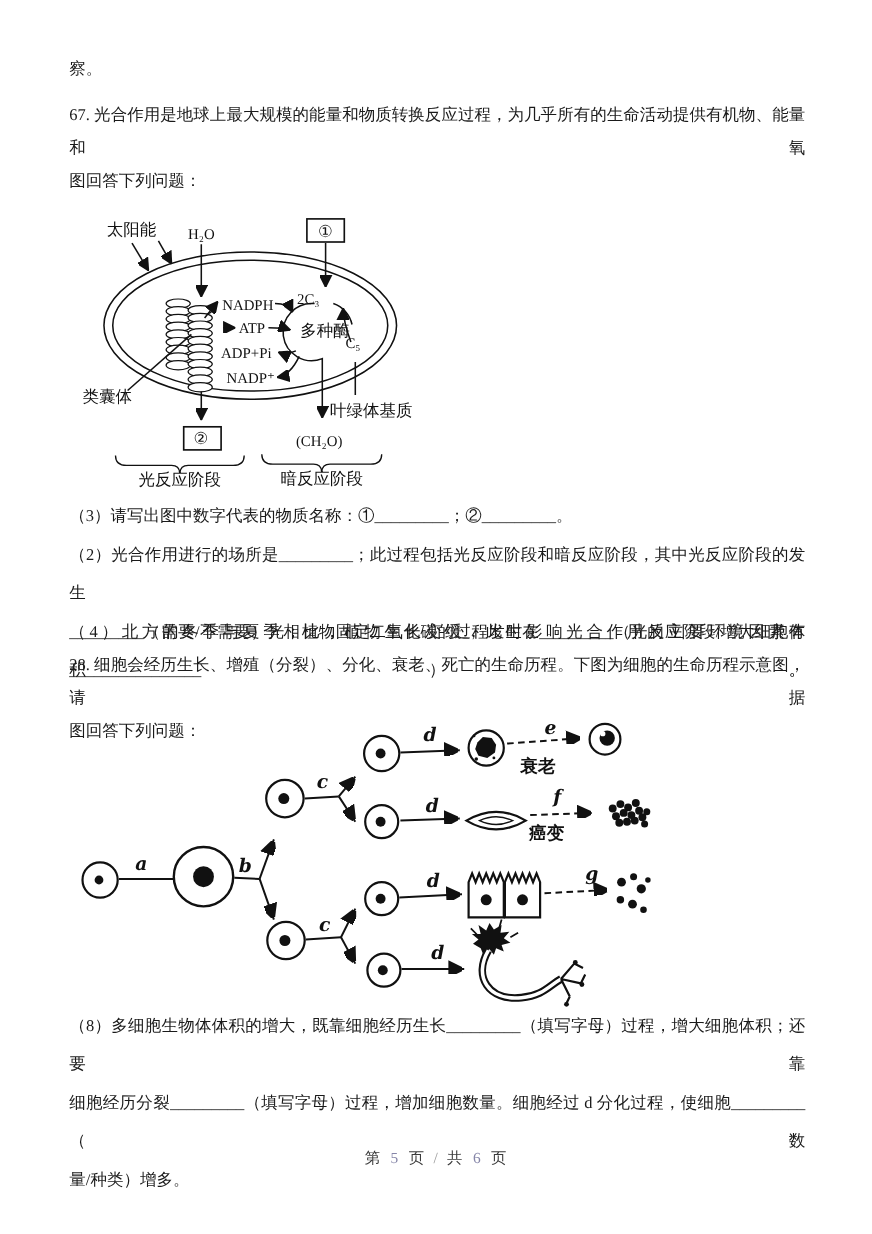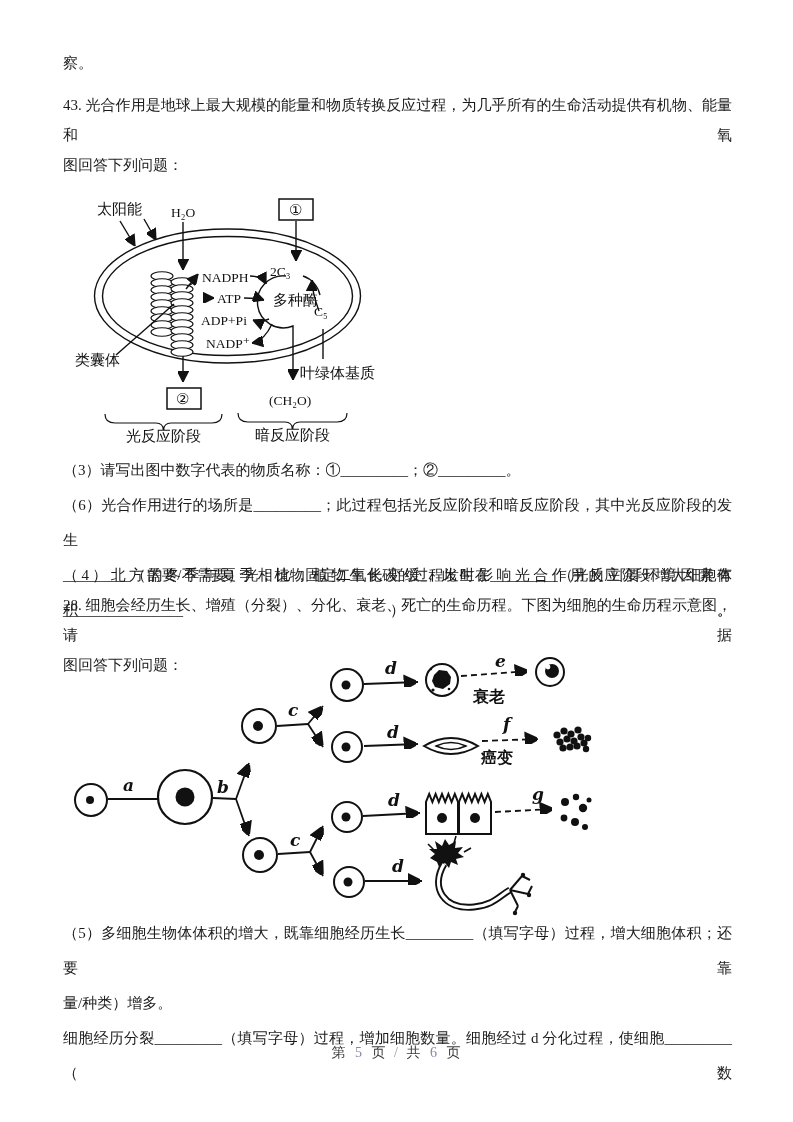--- a/index.html
+++ b/index.html
@@ -23,21 +23,21 @@
 </head>
 <body>
 
 <div class="page">
 
   <div class="tb" style="top:48px">
     <div class="ln">察。</div>
   </div>
 
   <div class="tb" style="top:90px">
-    <div class="ln fill">43. 光合作用是地球上最大规模的能量和物质转换反应过程，为几乎所有的生命活动提供有机物、能量和氧</div>
+    <div class="ln fill">67. 光合作用是地球上最大规模的能量和物质转换反应过程，为几乎所有的生命活动提供有机物、能量和氧</div>
     <div class="ln">图回答下列问题：</div>
   </div>
 
   <svg class="diag" style="left:60px;top:192px" width="360" height="262" viewBox="0 0 360 262">
     <defs>
       <marker id="ah" markerWidth="8" markerHeight="8" refX="8" refY="4.5" orient="auto">
         <path d="M0,0 L9,4.5 L0,9 z" fill="#111"></path>
       </marker>
     </defs>
     <g stroke="#111" fill="none" stroke-width="1.4">
@@ -111,21 +111,21 @@
     <text class="cjk" x="116" y="212">②</text>
     <text class="lat" x="209" y="213">(CH₂O)</text>
     <text class="cjk" x="66" y="249">光反应阶段</text>
     <text class="cjk" x="195" y="248">暗反应阶段</text>
   </svg>
 
   <div class="tb lh35" style="top:453px">
     <div class="ln">（3）请写出图中数字代表的物质名称：①_________；②_________。</div>
   </div>
   <div class="tb lh35" style="top:488px">
-    <div class="ln fill">（6）光合作用进行的场所是_________；此过程包括光反应阶段和暗反应阶段，其中光反应阶段的发生</div>
+    <div class="ln fill">（2）光合作用进行的场所是_________；此过程包括光反应阶段和暗反应阶段，其中光反应阶段的发生</div>
     <div class="ln fill">_________（需要/不需要）光；植物固定二氧化碳的过程发生在_________（光反应阶段/增大细胞体积）。</div>
   </div>
   <div class="tb lh35" style="top:558px">
     <div class="ln fill">（4）北方的冬季与夏季相比，植物生长变缓，此时影响光合作用的主要环境因素有________________。</div>
   </div>
 
   <div class="tb" style="top:590px">
     <div class="ln fill">28. 细胞会经历生长、增殖（分裂）、分化、衰老、死亡的生命历程。下图为细胞的生命历程示意图，请据</div>
     <div class="ln">图回答下列问题：</div>
   </div>
@@ -242,23 +242,23 @@
     <text class="lbl" x="326" y="156">d</text>
     <text class="lbl" x="330" y="222">d</text>
     <text class="lbl" x="433" y="17">e</text>
     <text class="lbl" x="441" y="80">f</text>
     <text class="lbl" x="470" y="150">g</text>
     <text class="cjk2" x="411" y="52">衰老</text>
     <text class="cjk2" x="419" y="113">癌变</text>
   </svg>
 
   <div class="tb lh35" style="top:916px">
-    <div class="ln fill">（5）多细胞生物体体积的增大，既靠细胞经历生长_________（填写字母）过程，增大细胞体积；还要靠</div>
+    <div class="ln fill">（8）多细胞生物体体积的增大，既靠细胞经历生长_________（填写字母）过程，增大细胞体积；还要靠</div>
+    <div class="ln fill">细胞经历分裂_________（填写字母）过程，增加细胞数量。细胞经过 d 分化过程，使细胞_________（数</div>
     <div class="ln">量/种类）增多。</div>
-    <div class="ln fill">细胞经历分裂_________（填写字母）过程，增加细胞数量。细胞经过 d 分化过程，使细胞_________（数</div>
   </div>
 
   <div class="footer">
     <span>第</span>
     <span class="num">5</span>
     <span>页</span>
     <span class="slash">/</span>
     <span>共</span>
     <span class="num">6</span>
     <span>页</span>

